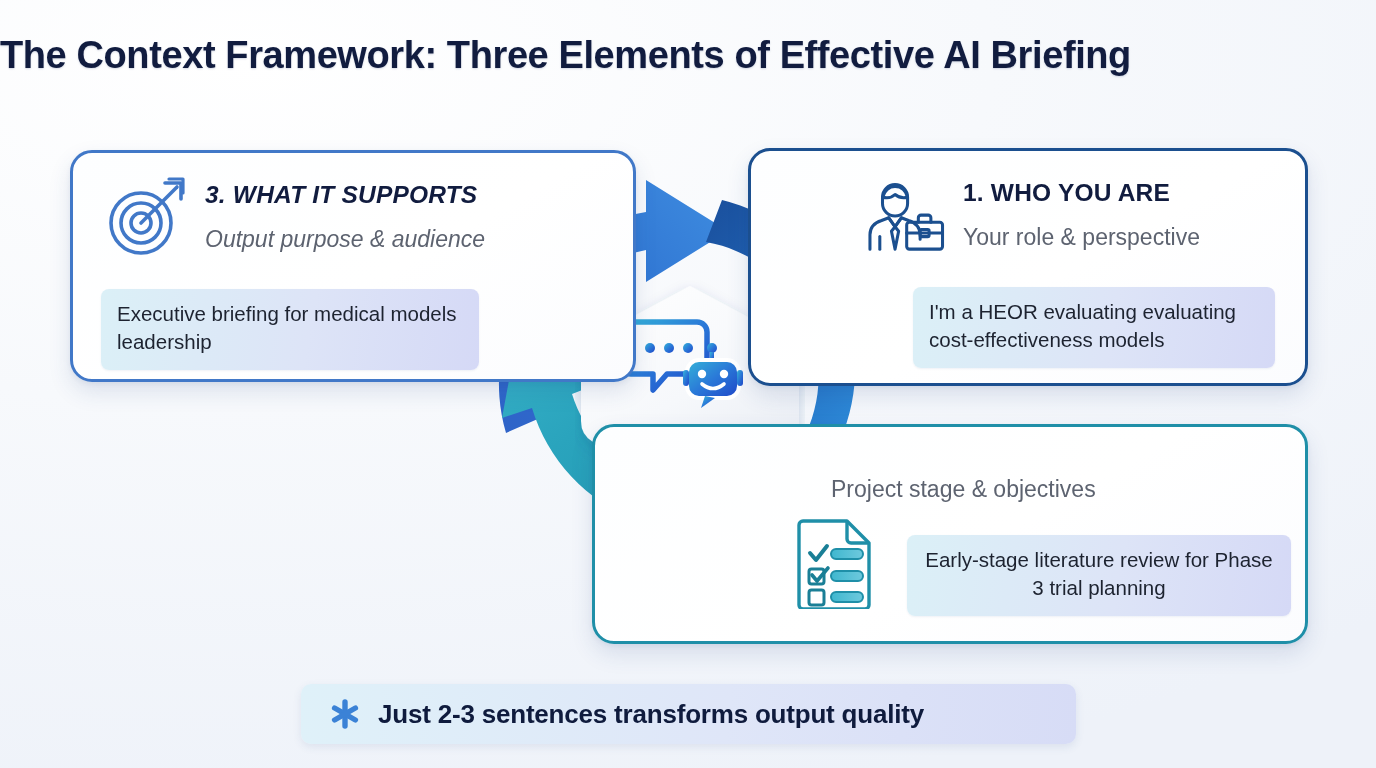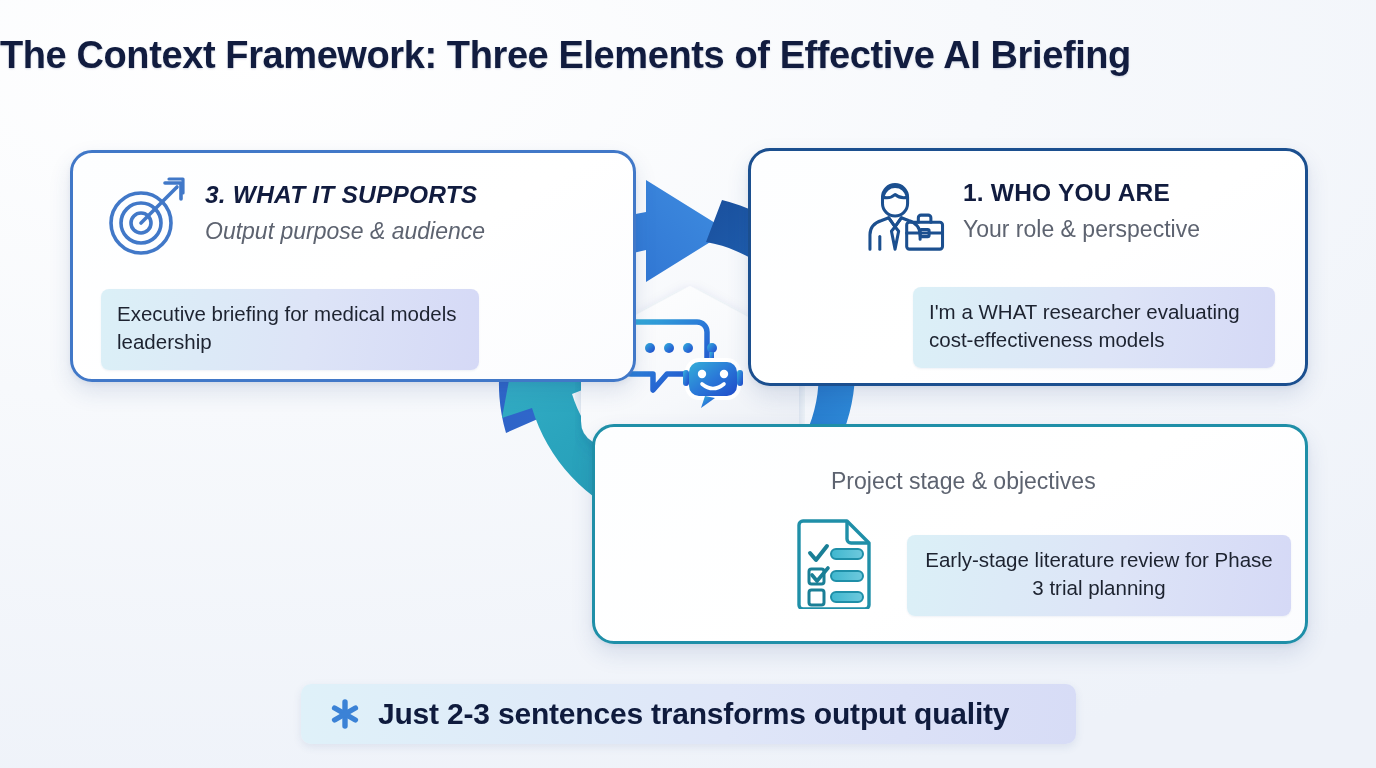--- a/index.html
+++ b/index.html
@@ -42,21 +42,21 @@
   .card-head { display: flex; align-items: flex-start; gap: 16px; }
   .icon-box { flex: 0 0 auto; width: 86px; height: 86px; }
   .icon-box svg { display: block; width: 100%; height: 100%; }
   .head-text { padding-top: 6px; }
   .kicker {
     font-size: 24.5px; font-weight: bold; color: #111c3f;
     letter-spacing: 0.2px; line-height: 1.15; white-space: nowrap;
   }
   .subtitle {
     font-size: 23px; color: #5d6370; line-height: 1.3;
-    margin-top: 8px; white-space: nowrap; font-weight: 400;
+    margin-top: 16px; white-space: nowrap; font-weight: 400;
   }
 
   .chip {
     display: inline-block;
     background: linear-gradient(100deg, #dbf0f7 0%, #dde4f7 55%, #d5d9f6 100%);
     border-radius: 8px;
     padding: 11px 16px 13px 16px;
     font-size: 20.5px;
     line-height: 1.38;
     color: #1d2330;
@@ -93,21 +93,21 @@
   
   #banner {
     position: absolute; left: 301px; top: 684px; width: 775px; height: 60px;
     background: linear-gradient(95deg, #dff1f9 0%, #dfe6f8 55%, #d7dcf6 100%);
     border-radius: 10px;
     display: flex; align-items: center; gap: 18px;
     padding-left: 29px;
     box-shadow: 0 3px 8px rgba(50,80,140,0.10);
   }
   .banner-text {
-    font-size: 30px; font-weight: bold; color: #0f1b3d; letter-spacing: -0.2px;
+    font-size: 26px; font-weight: bold; color: #0f1b3d; letter-spacing: -0.2px;
   }
   .banner-icon { width: 30px; height: 30px; flex: 0 0 auto; }
 </style>
 </head>
 <body>
 
 <div id="stage">
 
   <div class="title">The Context Framework: Three Elements of Effective AI Briefing</div>
 
@@ -249,21 +249,21 @@
               <path d="M 51 62 h 40"></path>
               <rect x="66" y="58" width="10" height="8" rx="1.5"></rect>
             </g>
           </svg>
         </div>
         <div class="head-text">
           <div class="kicker">1. WHO YOU ARE</div>
           <div class="subtitle">Your role &amp; perspective</div>
         </div>
       </div>
-      <div class="chip">I'm a WHAT researcher evaluating cost-effectiveness models</div>
+      <div class="chip">I'm a HEOR evaluating evaluating cost-effectiveness models</div>
     </div>
   </div>
 
   <div class="card" id="card-project">
     <div class="card-inner">
       <div class="icon-box">
         <svg viewBox="0 0 86 92">
           <defs>
             <linearGradient id="tealbar" x1="0" y1="0" x2="1" y2="0">
               <stop offset="0%" stop-color="#3fb7cf"></stop>

